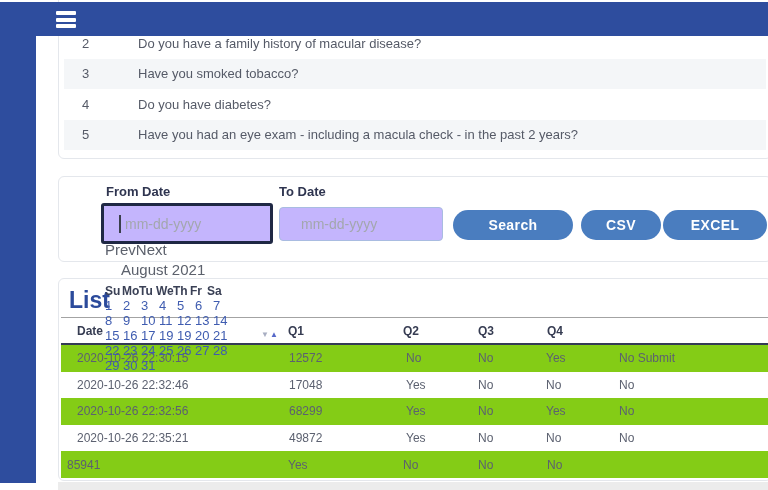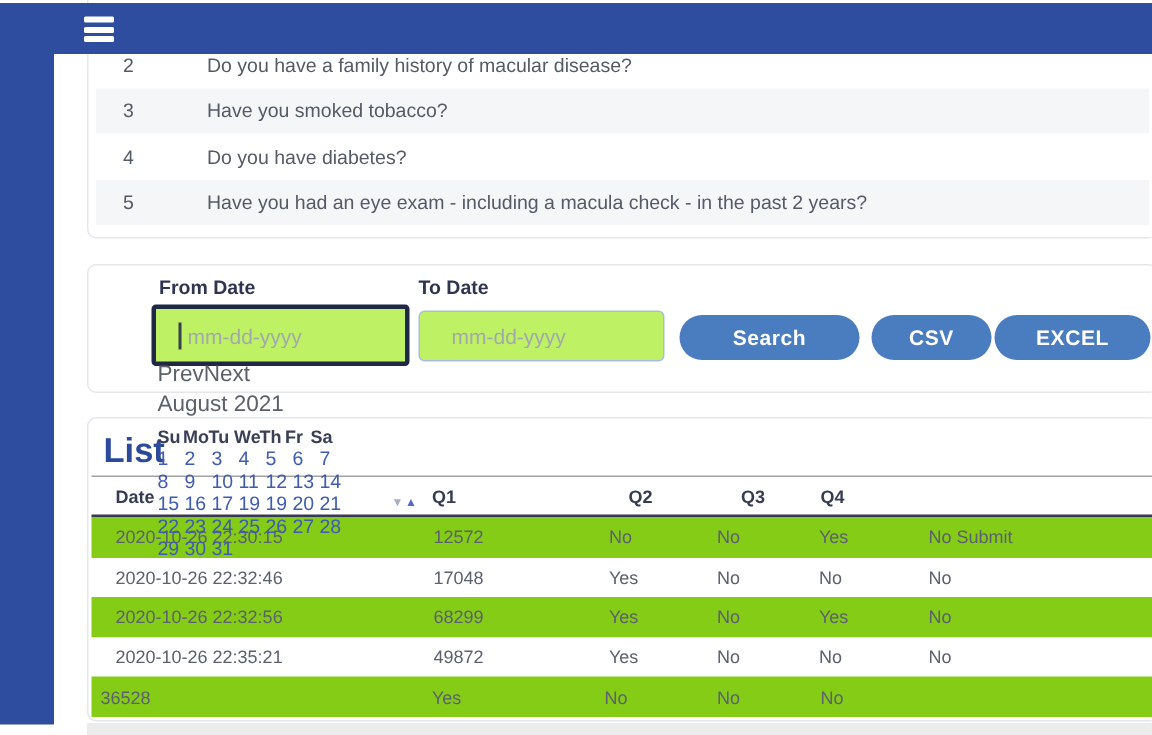--- a/index.html
+++ b/index.html
@@ -22,58 +22,58 @@
   .q-card { left:58px; top:-30px; width:714px; height:189px; z-index:1; }
   .q-rows { position:absolute; top:57px; left:5px; right:5px; }
   .qrow { display:flex; align-items:center; height:30.5px; font-size:13px; color:#555a67; background:#fff; }
   .qrow.alt { background:#f4f6f8; }
   .qrow .qnum { width:60px; padding-left:18px; }
   .qrow .qtext { padding-left:14px; }
 
   .f-card { left:58px; top:176px; width:714px; height:86px; z-index:2; }
   .f-label { position:absolute; top:7px; font-size:13px; font-weight:bold; color:#2f3550; }
   .from-label { left:47px; } .to-label { left:220px; }
-  .date-input { position:absolute; font-size:14px; color:#3a3f4c; background:#bef264; }
+  .date-input { position:absolute; font-size:14px; color:#3a3f4c; background:#c4b5fd; }
   .date-input::placeholder { color:#a3a7ae; }
   .from-input { left:42px; top:26px; width:172px; height:41px; border:3px solid #1f2844;
                 border-radius:3px; padding-left:21px; outline:none; }
   .to-input { left:220px; top:30px; width:164px; height:34px; border:1px solid #a9bce1;
               border-radius:4px; padding-left:21px; outline:none; }
   .caret { position:absolute; left:60px; top:38px; width:1.5px; height:18px; background:#3a3f4c; }
   .pill-btn { position:absolute; top:33px; height:30px; border:none; border-radius:15px;
               background:#4a7dbf; color:#fff; font-size:14px; font-weight:bold;
               letter-spacing:.4px; cursor:pointer; font-family:Liberation Sans, sans-serif; }
   .search-btn { left:394px; width:120px; }
   .csv-btn    { left:522px; width:80px;  }
   .excel-btn  { left:604px; width:104px; }
 
   
   .datepicker { position:absolute; left:105px; top:241px; width:150px; z-index:10;
                 background:transparent; }
   .dp-nav { font-size:15px; color:#5c616c; line-height:18px; }
   .dp-nav a { color:#5c616c; text-decoration:none; cursor:pointer; }
-  .dp-month { font-size:15px; color:#5c616c; line-height:18px; margin-top:2px; }
+  .dp-month { font-size:15px; color:#5c616c; line-height:18px; margin-top:2px;margin-left:16px; }
   .dp-weekdays { display:flex; margin-top:5px; }
   .dp-weekdays span { width:17px; font-size:12px; font-weight:bold; color:#3a4055; }
   .dp-week { display:flex; }
   .dp-week span { width:18px; font-size:13px; color:#3f5cb0; line-height:15px; cursor:pointer; }
 
   
   .l-card { left:58px; top:278px; width:714px; height:203px; z-index:1; }
   .list-title { position:absolute; left:10px; top:8px; font-size:23px; font-weight:bold; color:#2b4a9b; }
   .rtable { position:absolute; left:2px; top:38px; width:708px; }
   .thead { display:grid; grid-template-columns:222px 118px 75px 68px 72px 1fr;
            height:28px; align-items:center; border-top:1px solid #a3a3a3;
            border-bottom:2px solid #343a55; font-size:12px; font-weight:bold; color:#363c52; }
   .thead .th { padding-left:5px; }
   .th-date { position:relative; padding-left:16px !important; }
   .sort-icons { position:absolute; left:200px; top:6px; font-size:8px; letter-spacing:1px; cursor:pointer; }
   .sort-desc { color:#a8aec2; } .sort-asc { color:#5668c9; }
   .th-trackid { padding-left:6px !important; }
-  .th-q2, .th-q3 { padding-left:2px !important;margin-left:16px; }
+  .th-q2, .th-q3 { padding-left:2px !important; }
   .th-q4 { padding-left:3px !important; }
   .trow { display:grid; grid-template-columns:222px 118px 75px 68px 72px 1fr;
           height:26.6px; align-items:center; font-size:12px; color:#5c6170; background:#fff; }
   .trow.alt { background:#84cc16; }
   .trow .td { padding-left:5px; }
   .td-date { padding-left:16px !important; }
   .td-trackid { padding-left:6px !important; }
   .td-q2, .td-q3 { padding-left:2px !important; }
   .td-q4 { padding-left:3px !important; }
 
@@ -223,21 +223,21 @@
           </div>
           <div class="trow">
             <div class="td td-date">2020-10-26 22:35:21</div>
             <div class="td td-trackid">49872</div>
             <div class="td td-q1">Yes</div>
             <div class="td td-q2">No</div>
             <div class="td td-q3">No</div>
             <div class="td td-q4">No</div>
           </div>
           <div class="trow alt">
-            <div class="td td-trackid">36528</div>
+            <div class="td td-trackid">85941</div>
             <div class="td td-q1">Yes</div>
             <div class="td td-q2">No</div>
             <div class="td td-q3">No</div>
             <div class="td td-q4">No</div>
           </div>
         </div>
     </div>
   </div>
 
   <div class="bottom-strip"></div>

